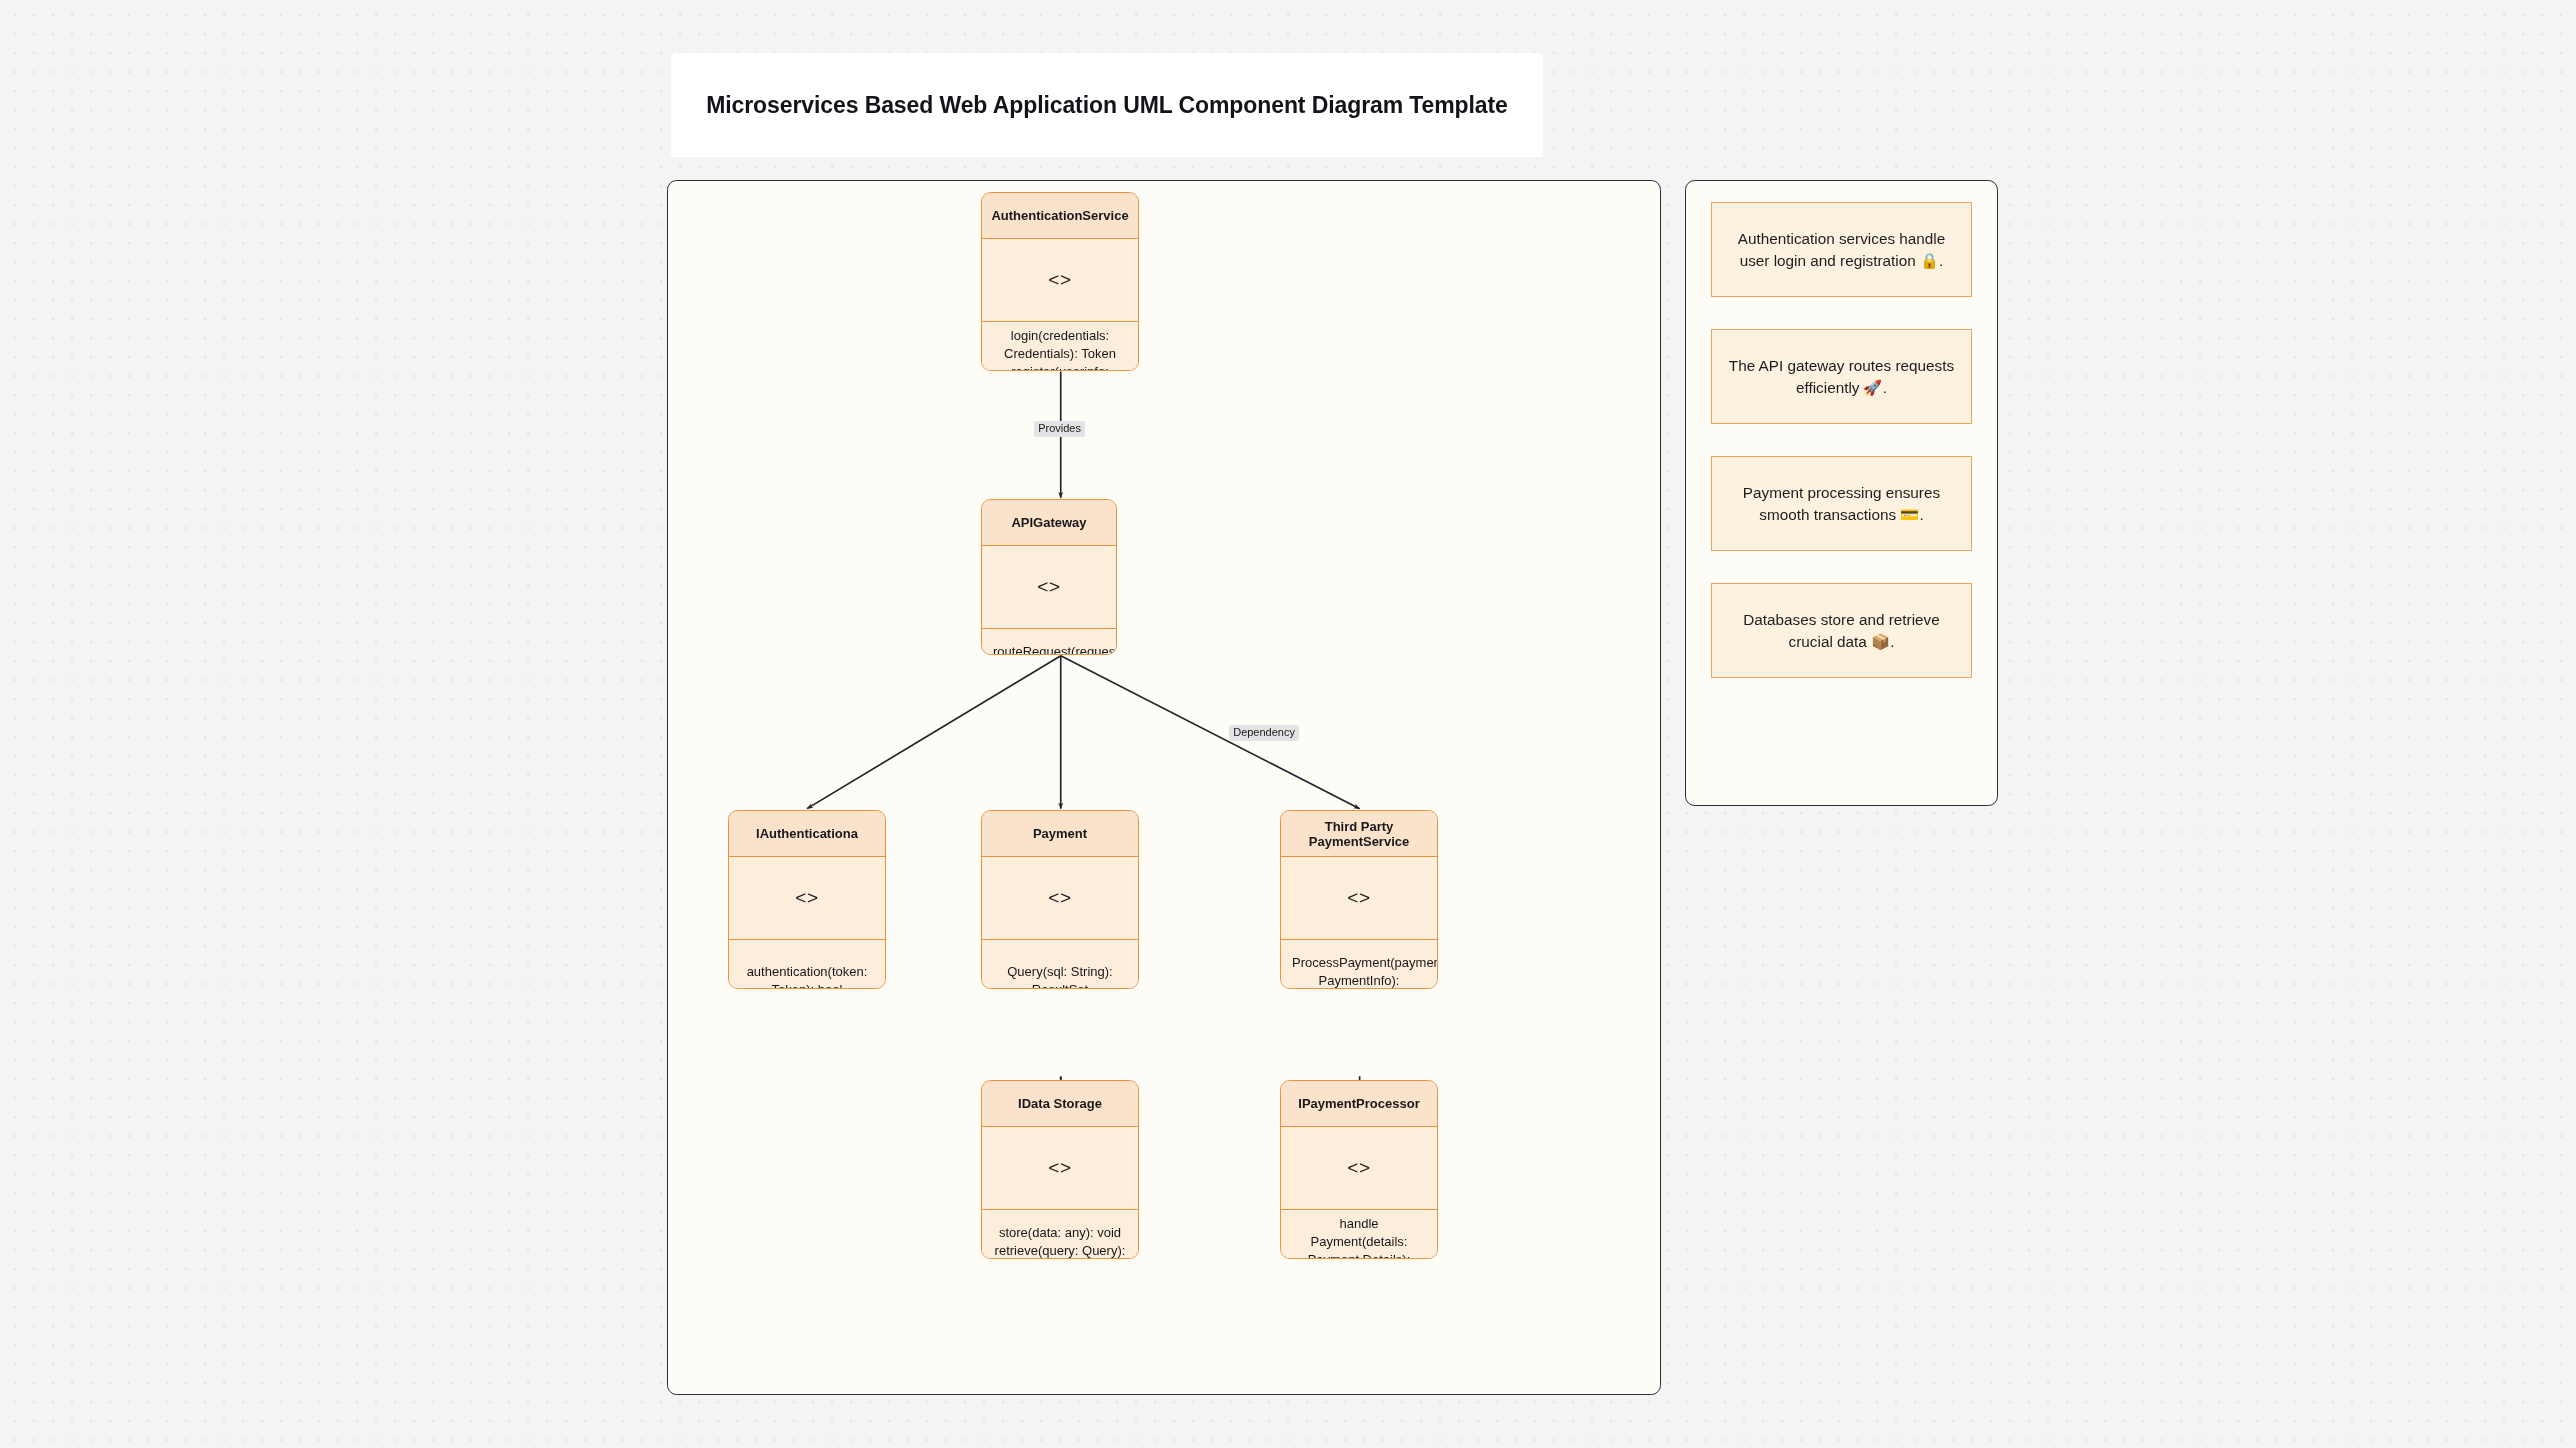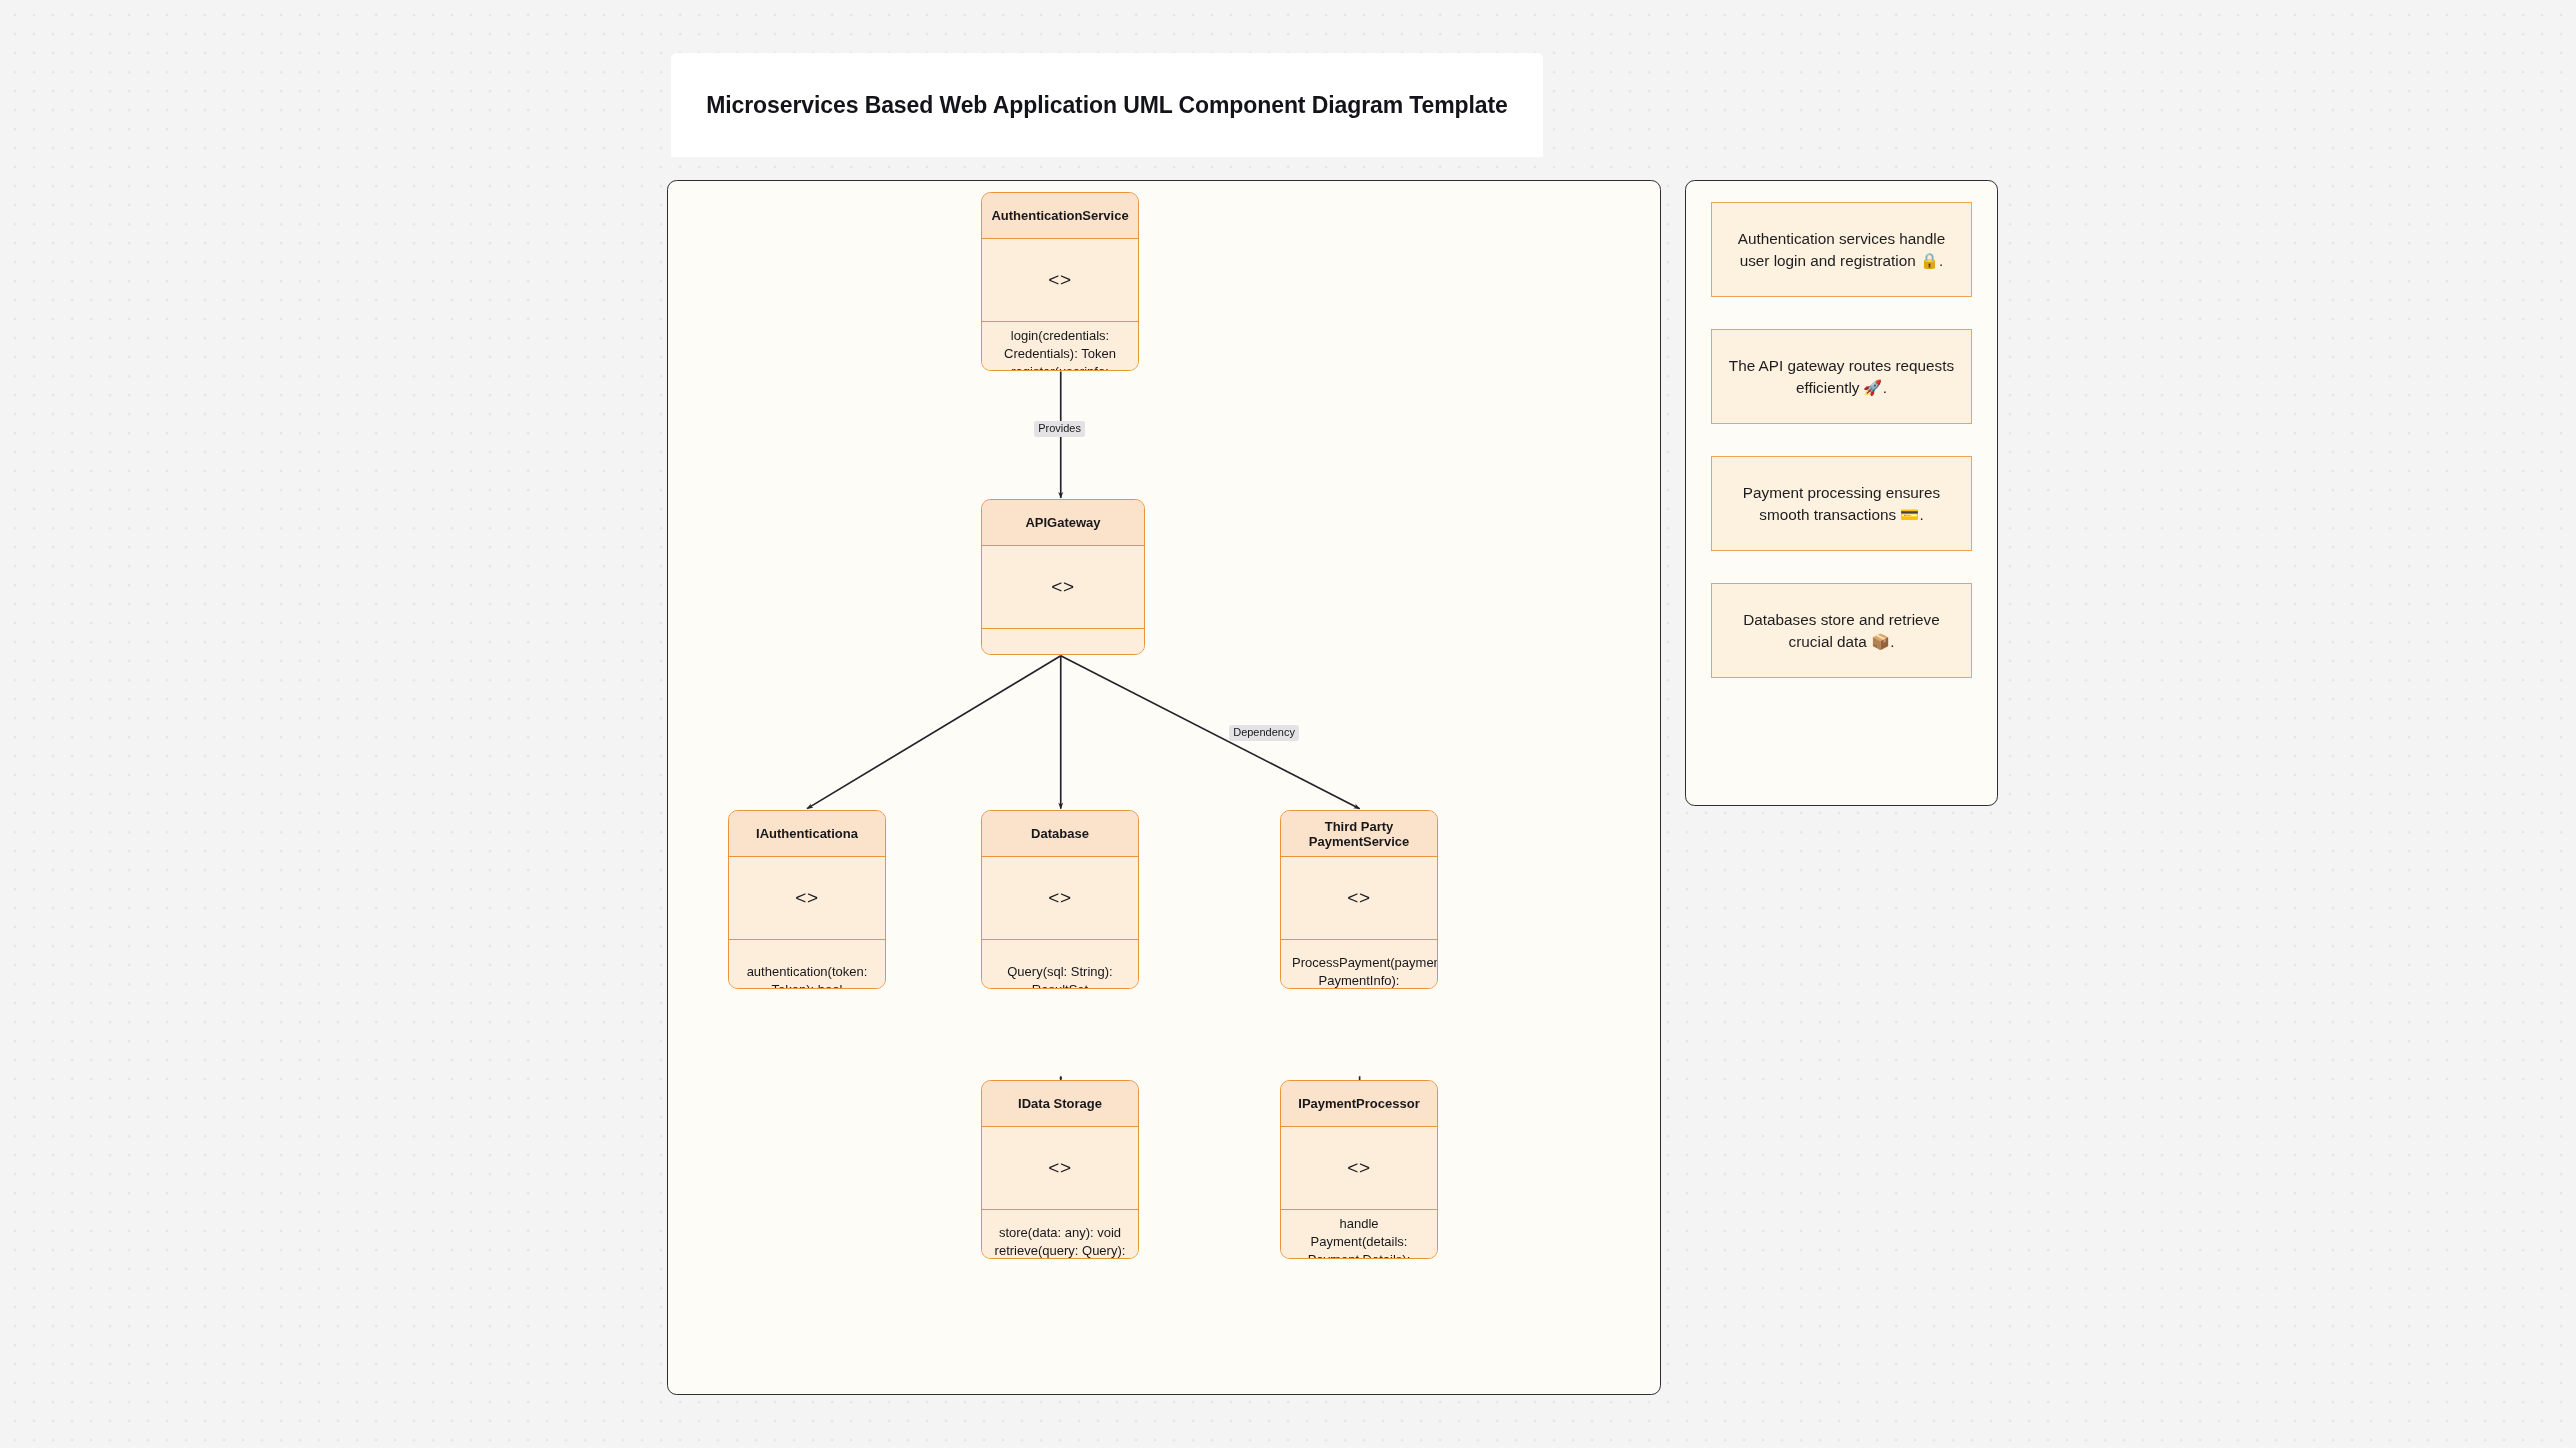--- a/index.html
+++ b/index.html
@@ -213,21 +213,21 @@
         <span class="uml-mid-glyph">&lt;&gt;</span>
       </div>
       <div class="uml-ops">
         <div class="uml-op-line">login(credentials: Credentials): Token</div>
         <div class="uml-op-line">register(userinfo: UserInfo): User</div>
       </div>
     </div>
 
     <div class="edge-label" style="left:366px; top:240px;">Provides</div>
 
-    <div class="uml-node" style="left:313px; top:318px; width:164px; height:156px;">
+    <div class="uml-node" style="left:313px; top:318px; width:136px; height:156px;">
       <div class="uml-title">APIGateway</div>
       <div class="uml-mid">
         <span class="uml-mid-glyph">&lt;&gt;</span>
       </div>
       <div class="uml-ops">
         <div class="uml-op-line">routeRequest(request: Request): Response</div>
       </div>
     </div>
 
     <div class="edge-label" style="left:561px; top:544px;">Dependency</div>
@@ -236,21 +236,21 @@
       <div class="uml-title">IAuthenticationa</div>
       <div class="uml-mid">
         <span class="uml-mid-glyph">&lt;&gt;</span>
       </div>
       <div class="uml-ops">
         <div class="uml-op-line">authentication(token: Token): bool</div>
       </div>
     </div>
 
     <div class="uml-node" style="left:313px; top:629px; width:158px; height:179px;">
-      <div class="uml-title">Database</div>
+      <div class="uml-title">Payment</div>
       <div class="uml-mid">
         <span class="uml-mid-glyph">&lt;&gt;</span>
       </div>
       <div class="uml-ops">
         <div class="uml-op-line">Query(sql: String): ResultSet</div>
       </div>
     </div>
 
     <div class="uml-node" style="left:612px; top:629px; width:158px; height:179px;">
       <div class="uml-title">Third Party PaymentService</div>

